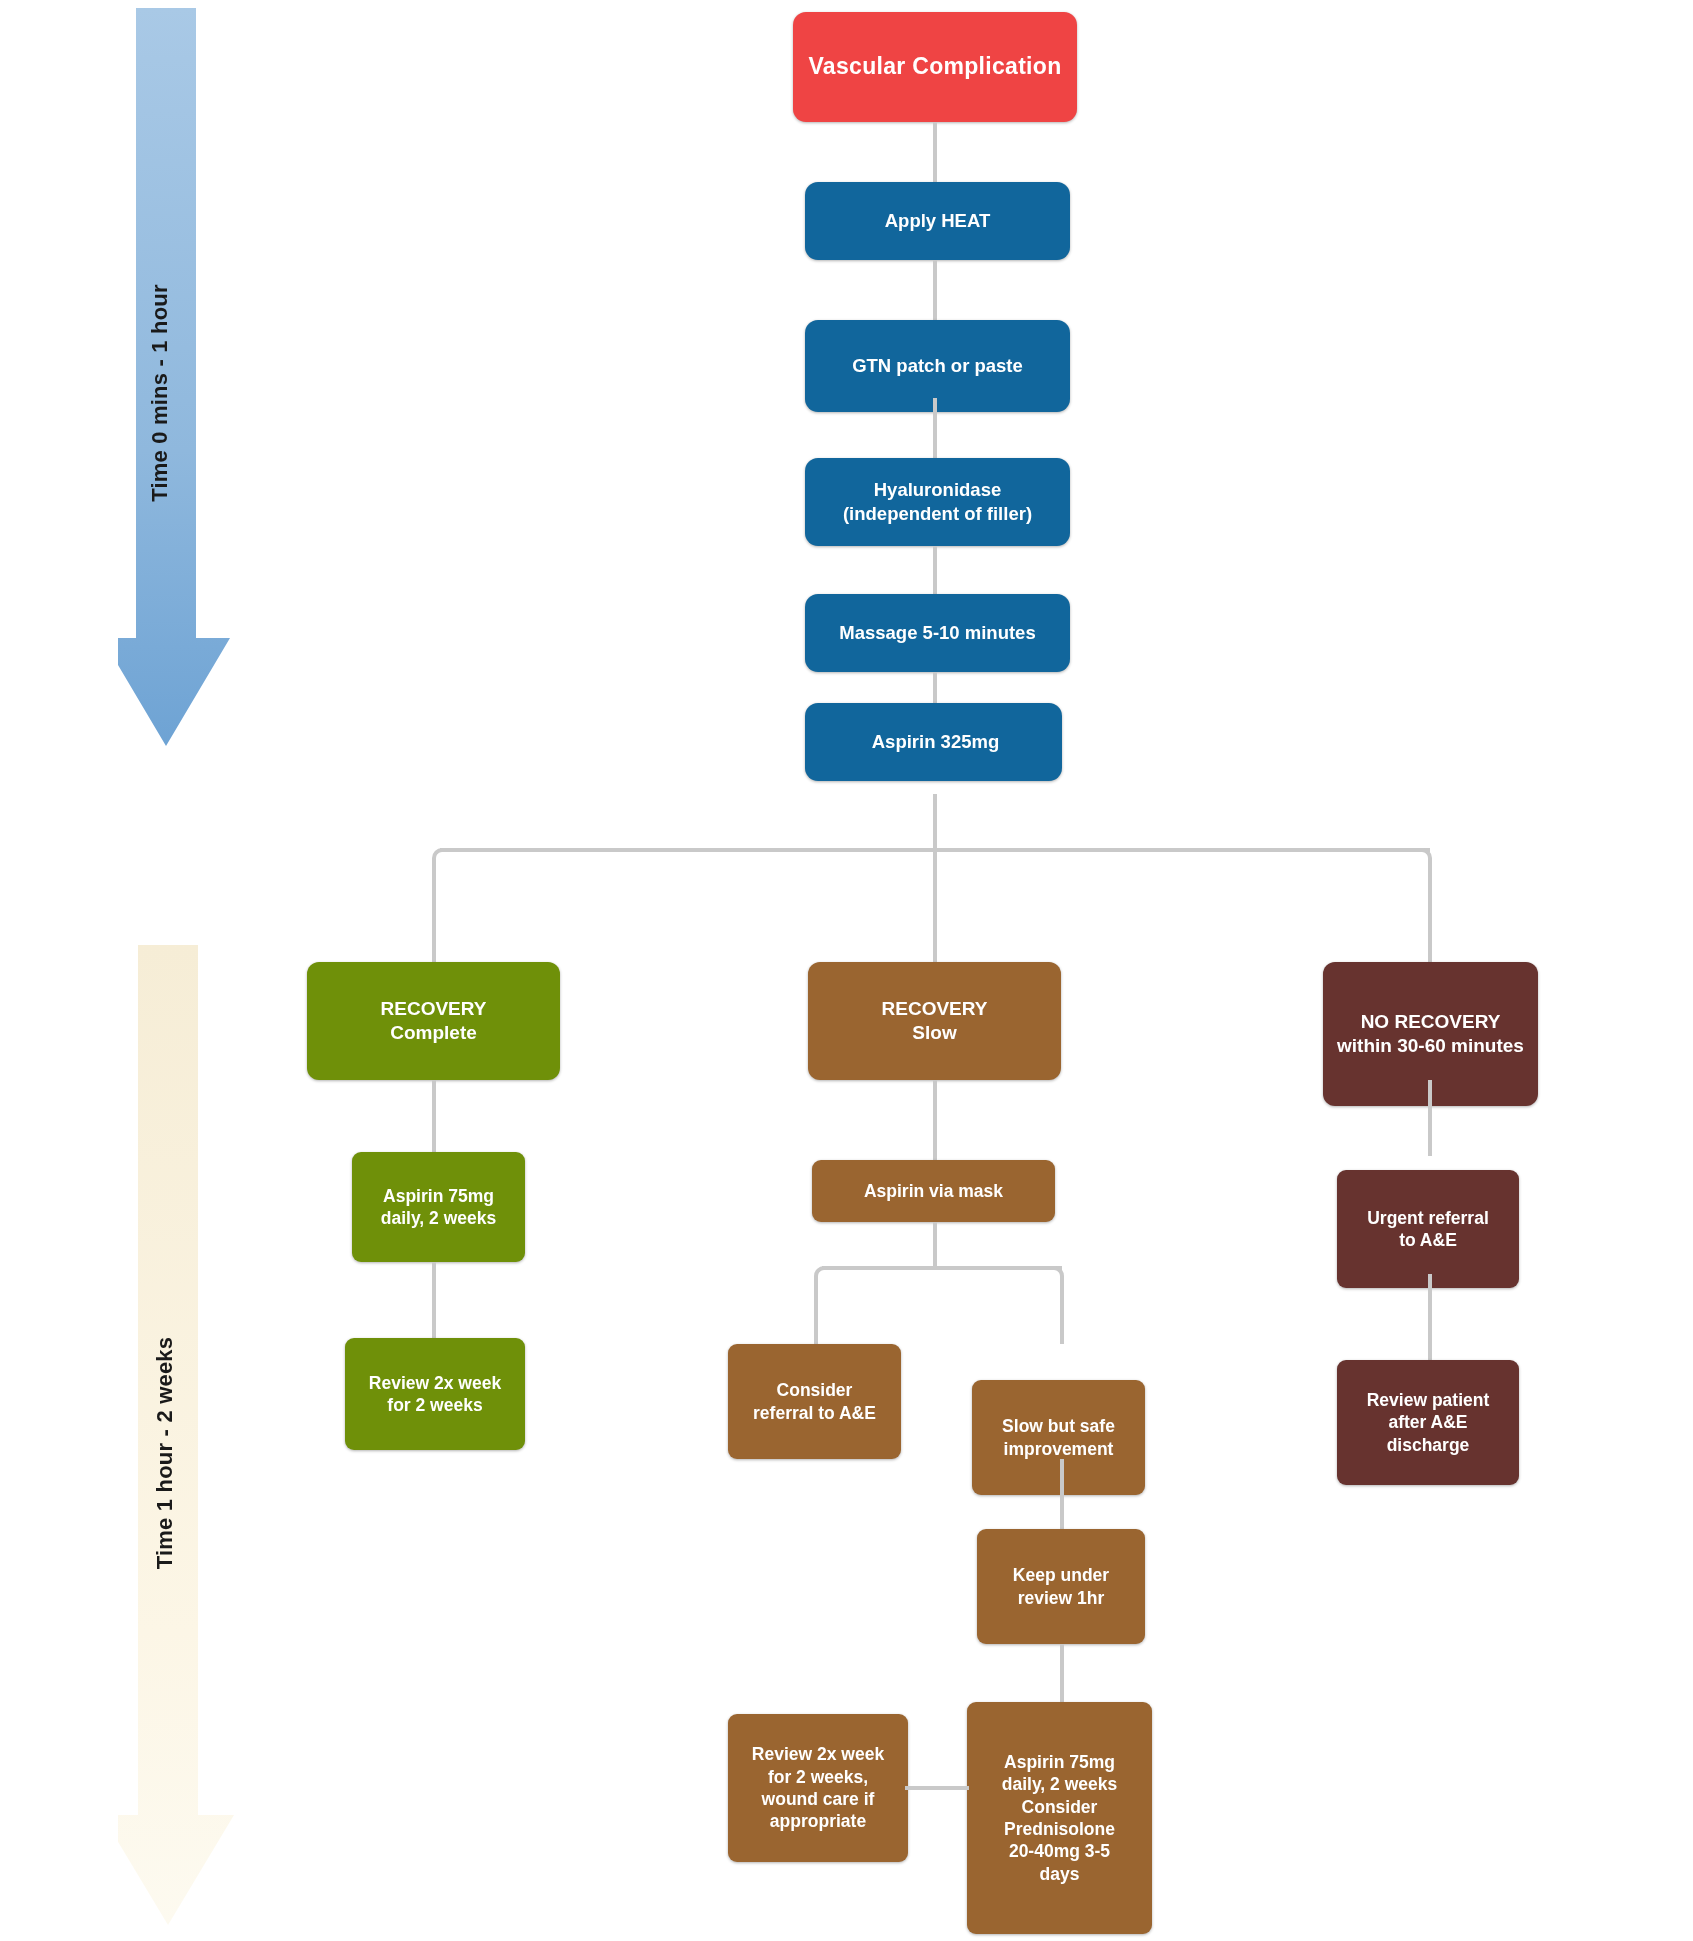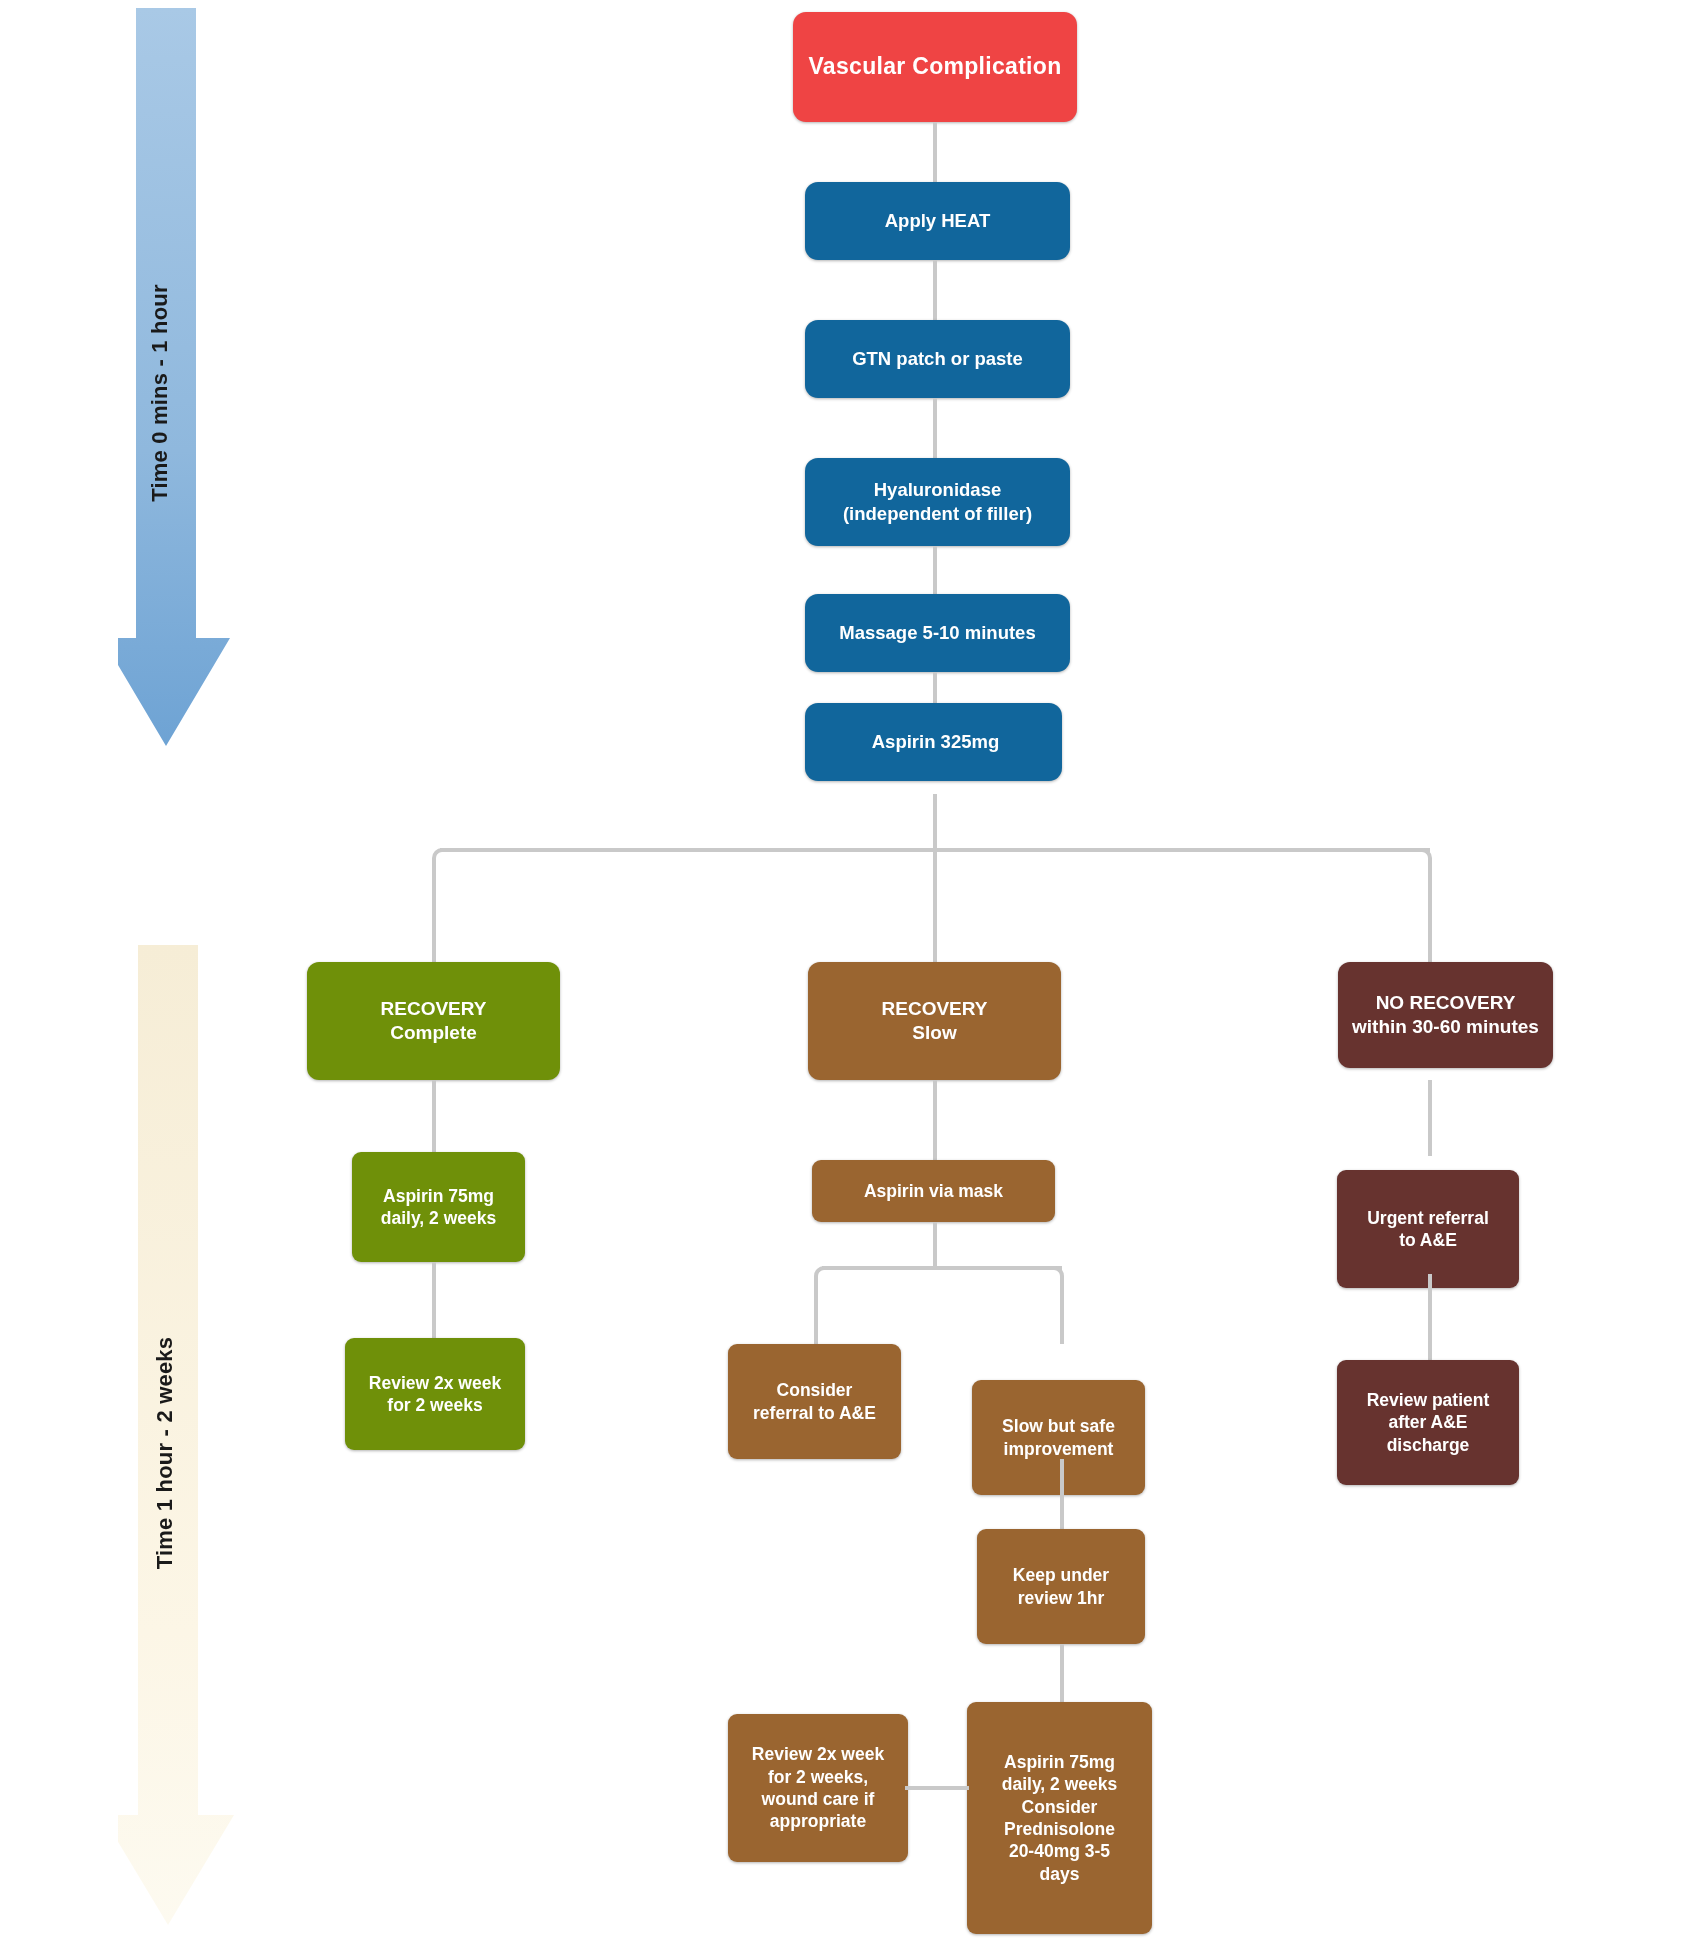--- a/index.html
+++ b/index.html
@@ -106,21 +106,21 @@
               font-size:22px; transform:rotate(-90deg);">Time 1 hour - 2 weeks</div>
 
   <div class="node red" style="left:793px; top:12px; width:284px; height:110px;">Vascular Complication</div>
 
   <div class="conn v" style="left:933px; top:122px; height:60px;"></div>
 
   <div class="node blue" style="left:805px; top:182px; width:265px; height:78px;">Apply HEAT</div>
 
   <div class="conn v" style="left:933px; top:260px; height:60px;"></div>
 
-  <div class="node blue" style="left:805px; top:320px; width:265px; height:78px;">GTN patch or paste</div>
+  <div class="node blue" style="left:805px; top:320px; width:265px; height:92px;">GTN patch or paste</div>
 
   <div class="conn v" style="left:933px; top:398px; height:60px;"></div>
 
   <div class="node blue" style="left:805px; top:458px; width:265px; height:88px;">Hyaluronidase
 (independent of filler)</div>
 
   <div class="conn v" style="left:933px; top:546px; height:48px;"></div>
 
   <div class="node blue" style="left:805px; top:594px; width:265px; height:78px;">Massage 5-10 minutes</div>
 
@@ -143,21 +143,21 @@
               border-right-width:4px; border-top-width:4px;
               border-top-right-radius:10px;"></div>
   <div class="conn v" style="left:1428px; top:866px; height:106px;"></div>
 
   <div class="node green branch" style="left:307px; top:962px; width:253px; height:118px;">RECOVERY
 Complete</div>
 
   <div class="node brown branch" style="left:808px; top:962px; width:253px; height:118px;">RECOVERY
 Slow</div>
 
-  <div class="node maroon branch" style="left:1323px; top:962px; width:215px; height:106px;margin-left:15px;">NO RECOVERY
+  <div class="node maroon branch" style="left:1323px; top:962px; width:215px; height:144px;">NO RECOVERY
 within 30-60 minutes</div>
 
   <div class="conn v" style="left:432px; top:1080px; height:72px;"></div>
 
   <div class="node green small" style="left:352px; top:1152px; width:173px; height:110px;">Aspirin 75mg
 daily, 2 weeks</div>
 
   <div class="conn v" style="left:432px; top:1262px; height:76px;"></div>
 
   <div class="node green small" style="left:345px; top:1338px; width:180px; height:112px;">Review 2x week

